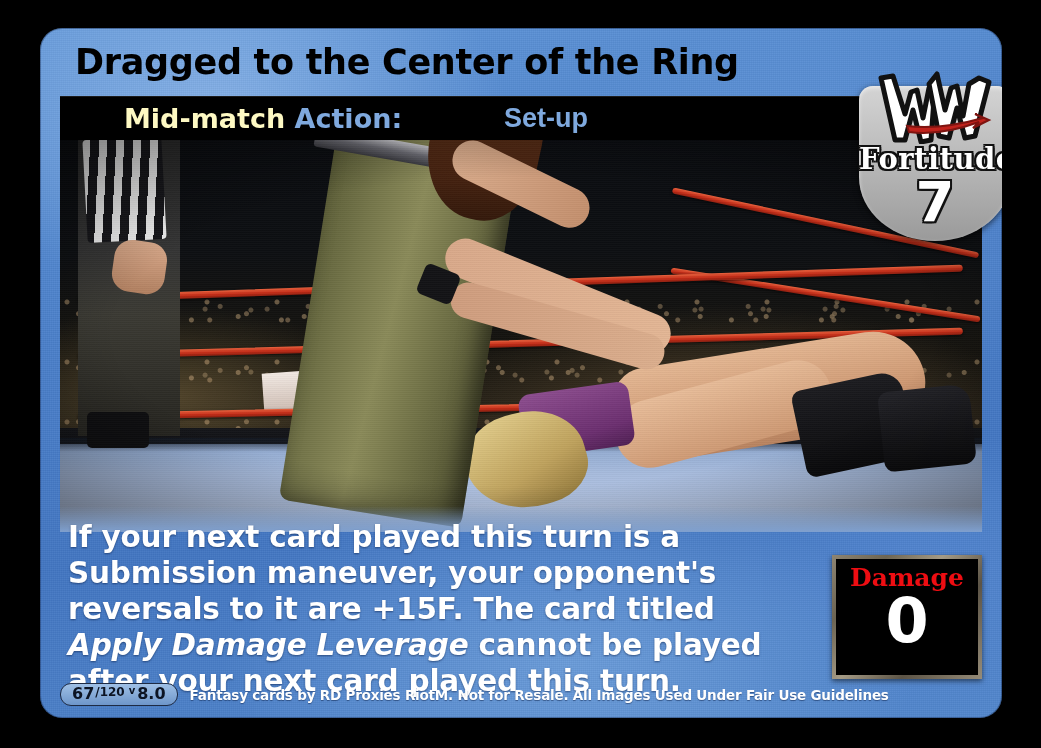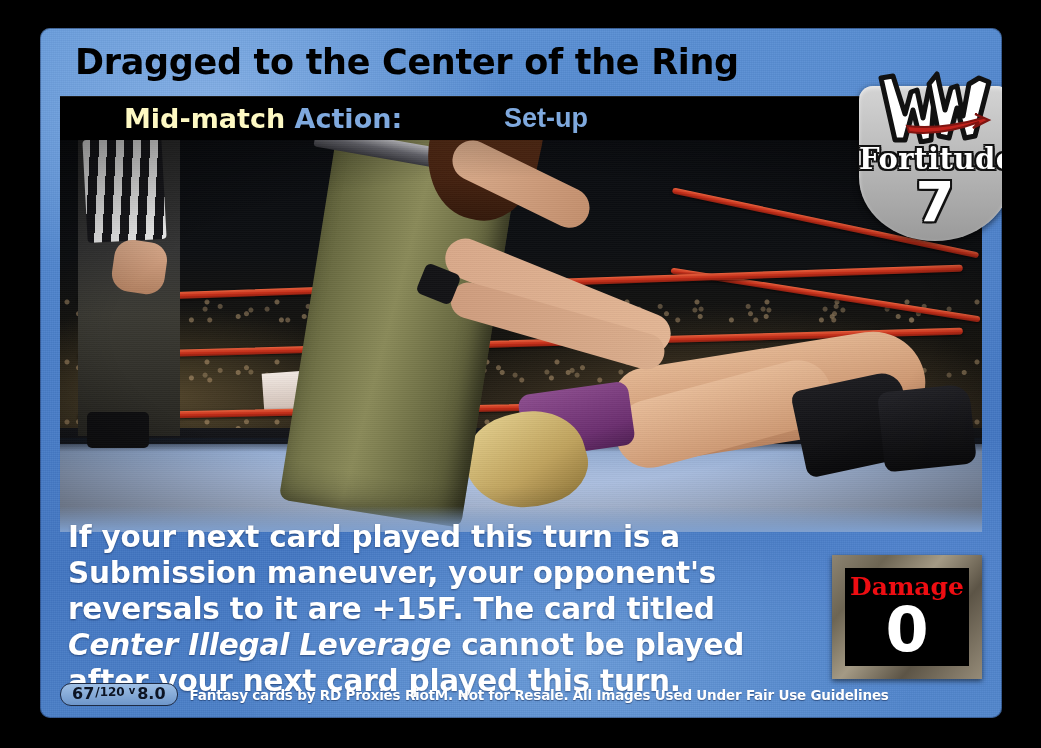--- a/index.html
+++ b/index.html
@@ -10,21 +10,21 @@
     overflow:hidden;
   }
 
   #stage { position:relative; width:1041px; height:748px; background:#000; }
 
   
   .card {
     position:absolute;
     left:40px; top:28px;
     width:962px; height:690px;
-    border-radius:10px;
+    border-radius:22px;
     overflow:hidden;
     background:
       radial-gradient(ellipse 420px 260px at 18% 12%, rgba(170,205,245,.55), rgba(170,205,245,0) 70%),
       radial-gradient(ellipse 360px 300px at 78% 30%, rgba(120,170,230,.45), rgba(120,170,230,0) 72%),
       radial-gradient(ellipse 500px 240px at 55% 92%, rgba(150,195,240,.40), rgba(150,195,240,0) 70%),
       radial-gradient(ellipse 300px 200px at 92% 78%, rgba(90,140,215,.50), rgba(90,140,215,0) 70%),
       linear-gradient(172deg, #5f95d8 0%, #4a7fc9 38%, #4276c2 66%, #5287cd 100%);
     box-shadow: inset 0 0 0 1px rgba(20,40,80,.45);
   }
   
@@ -264,21 +264,21 @@
     font-weight:bold; font-size:29.5px; line-height:1.22;
     color:#fff; letter-spacing:-.2px;
     text-shadow:0 1px 2px rgba(10,30,70,.55);
   }
   .card-text em{ font-style:italic; }
 
   
   .damage{
     position:absolute; left:792px; top:527px; width:150px; height:124px;
     z-index:6;
-    padding:13px;
+    padding:4px;
     background:
       linear-gradient(130deg,#8d8472 0%, #6d6553 22%, #a49a85 44%, #5c5446 68%, #958b78 100%);
     box-shadow:0 2px 5px rgba(0,0,0,.55);
   }
   .damage .inner{
     width:100%; height:100%; background:#000;
     display:flex; flex-direction:column; align-items:center; justify-content:flex-start;
     padding-top:6px;
   }
   .dmg-label{
@@ -388,21 +388,21 @@
           <path d="M10 8 L22 6 L34 44 L40 22 L46 20 L52 48 L58 18 L64 16 L60 70 L50 72 L42 40 L34 70 L24 70 Z"></path>
           <path d="M58 14 L66 4 L74 40 L80 18 L86 16 L92 46 L98 14 L108 8 L118 12 L104 66 L94 68 L86 38 L78 68 L68 66 Z"></path>
         </g>
         <path d="M36 56 Q70 60 112 48 L104 44 L118 50 L102 58 L108 52 Q70 66 38 62 Z" fill="#c0221c" stroke="#7e1410" stroke-width="2"></path>
       </svg>
       <div class="fort-label">Fortitude</div>
       <div class="fort-value">7</div>
     </div>
 
     <div class="card-text">
-      <span>If your next card played this turn is a Submission maneuver, your opponent's reversals to it are +15F. The card titled </span><em>Center Illegal Leverage</em><span> cannot be played after your next card played this turn.</span>
+      <span>If your next card played this turn is a Submission maneuver, your opponent's reversals to it are +15F. The card titled </span><em>Apply Damage Leverage</em><span> cannot be played after your next card played this turn.</span>
     </div>
 
     <div class="damage">
       <div class="inner">
         <div class="dmg-label">Damage</div>
         <div class="dmg-value">0</div>
       </div>
     </div>
 
     <div class="footer">

